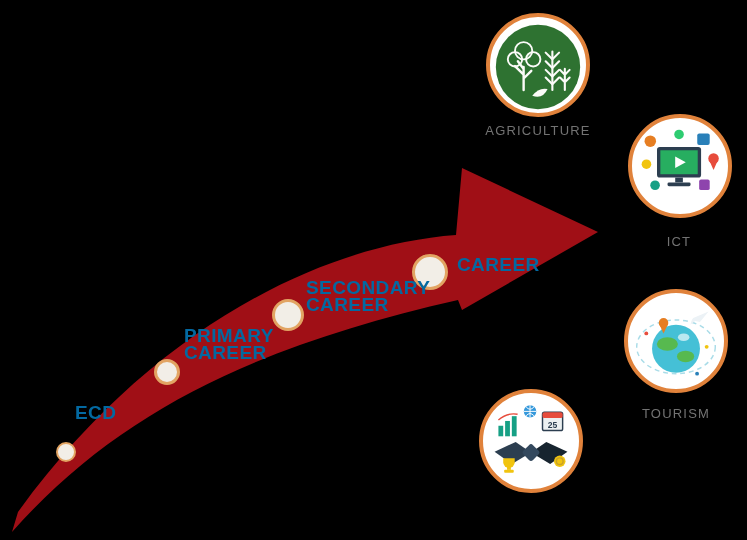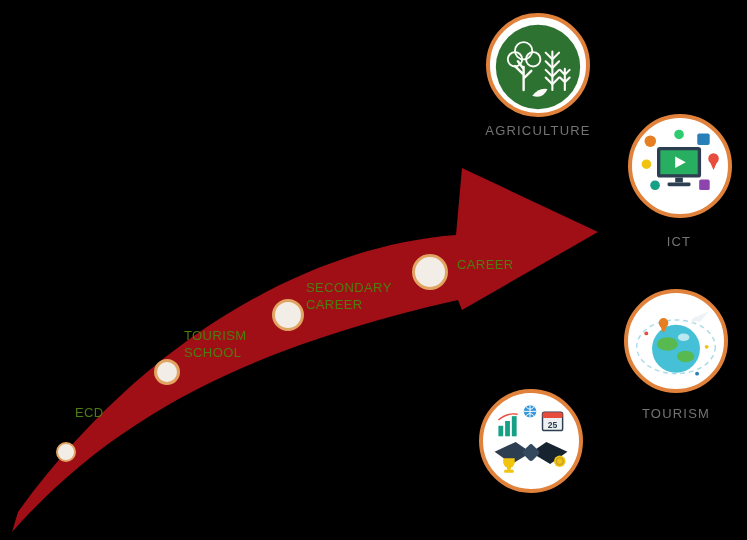--- a/index.html
+++ b/index.html
@@ -7,21 +7,21 @@
          font-family:"Liberation Sans",sans-serif;overflow:hidden}
   .arrow-svg{position:absolute;left:0;top:0;width:747px;height:540px}
 
   .milestone-dot{position:absolute;border-radius:50%;background:#F2EEE7;
                  border:3px solid #E2A463;box-sizing:border-box;z-index:3}
   .m-ecd{left:56px;top:442px;width:20px;height:20px;border-width:2.5px}
   .m-primary{left:154px;top:359px;width:26px;height:26px}
   .m-secondary{left:272px;top:299px;width:32px;height:32px}
   .m-career{left:412px;top:254px;width:36px;height:36px}
 
-  .milestone-label{position:absolute;color:#4d7c0f;font-size:13px;font-weight:400;
+  .milestone-label{position:absolute;color:#0369a1;font-size:19px;font-weight:700;
                    letter-spacing:.4px;line-height:17px;z-index:4}
   .l-ecd{left:75px;top:404px}
   .l-primary{left:184px;top:327px;width:80px}
   .l-secondary{left:306px;top:279px;width:110px}
   .l-career{left:457px;top:256px}
 
   .sector-circle{position:absolute;width:104px;height:104px;border-radius:50%;
                  background:#FFFFFF;border:4px solid #E0823B;box-sizing:border-box;
                  display:flex;align-items:flex-end;justify-content:center;z-index:2}
   .sector-circle svg{width:92px;height:92px;display:block}
@@ -47,21 +47,21 @@
   <svg class="arrow-svg" viewBox="0 0 747 540" aria-hidden="true">
     <path d="M 12 532 C 120 410, 260 345, 458 300 L 462 310 L 598 232 L 462 168 L 456 235 C 320 245, 150 330, 18 512 Z" fill="#A00F16"></path>
   </svg>
 
   <div class="milestone-dot m-ecd"></div>
   <div class="milestone-dot m-primary"></div>
   <div class="milestone-dot m-secondary"></div>
   <div class="milestone-dot m-career"></div>
 
   <div class="milestone-label l-ecd">ECD</div>
-  <div class="milestone-label l-primary">TOURISM SCHOOL</div>
+  <div class="milestone-label l-primary">PRIMARY CAREER</div>
   <div class="milestone-label l-secondary">SECONDARY CAREER</div>
   <div class="milestone-label l-career">CAREER</div>
 
   <div class="sector-circle s-agriculture">
     <svg viewBox="0 0 96 96" aria-hidden="true">
       <circle cx="48" cy="48" r="44" fill="#2E7231"></circle>
       <g stroke="#FBFBF8" stroke-width="2.5" fill="none" stroke-linecap="round">
         <path d="M33 72 L33 48 M33 56 L24 47 M33 60 L41 52 M33 50 L27 42"></path>
       </g>
       <g stroke="#FBFBF8" stroke-width="2" fill="none">

